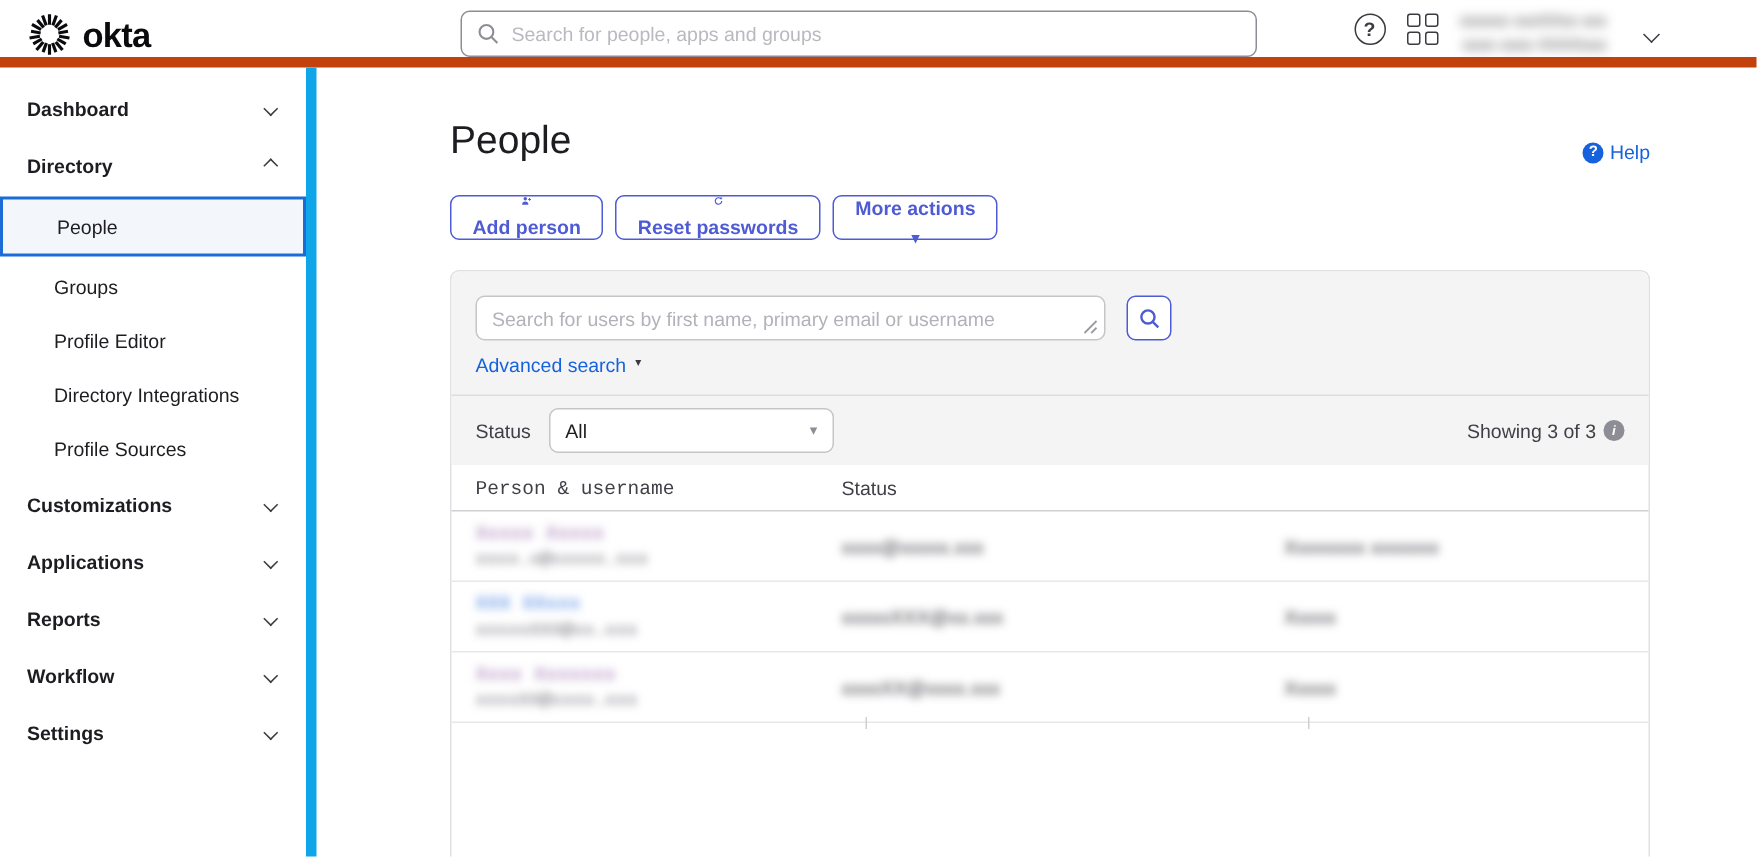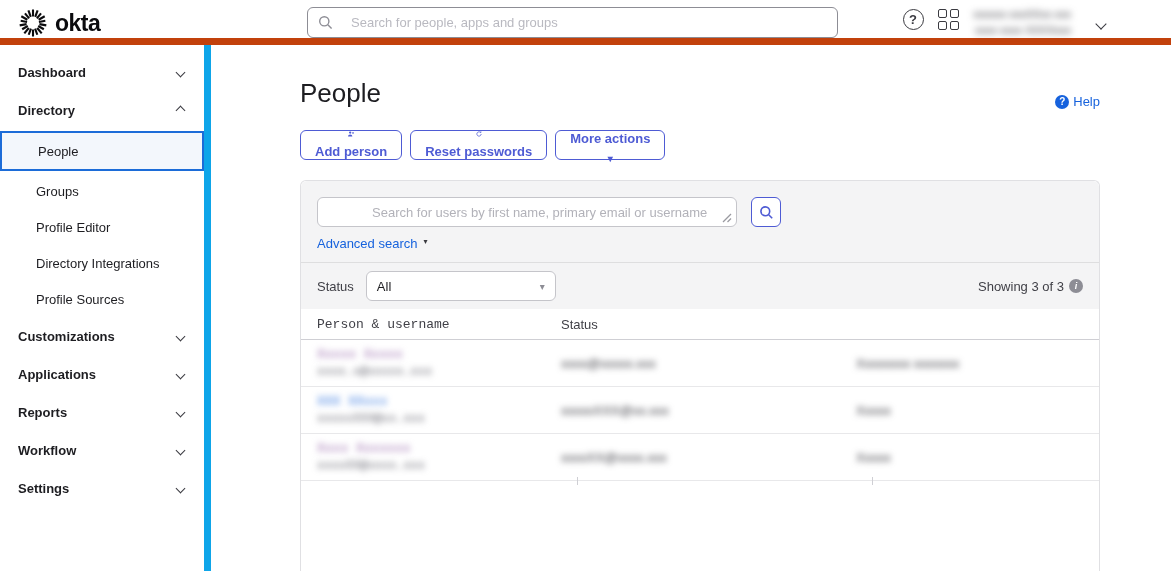--- a/index.html
+++ b/index.html
@@ -5,21 +5,21 @@
   * { margin:0; padding:0; box-sizing:border-box; }
   html,body { width:1171px; height:571px; overflow:hidden; background:#fff;
     font-family:"Liberation Sans", sans-serif; color:#1d1d21; }
 
   
   .topbar { position:absolute; top:0; left:0; width:1171px; height:45px;
     background:#fff; border-bottom:7px solid #c2410c; z-index:5; }
   .logo { position:absolute; left:18px; top:8px; height:30px; display:flex; align-items:center; gap:7px; }
   .logo-word { font-size:23px; font-weight:bold; letter-spacing:-0.5px; color:#0b0b0e; }
   .topbar-search { position:absolute; left:307px; top:7px; width:531px; height:31px;
-    border:1px solid #8d8d95; border-radius:6px; background:#fff; display:flex; align-items:center; padding:0 10px; gap:18px; }
+    border:1px solid #8d8d95; border-radius:6px; background:#fff; display:flex; align-items:center; padding:0 10px; gap:8px; }
   .topbar-search input { border:none; outline:none; flex:1; font-size:13px; color:#1d1d21;
     font-family:"Liberation Sans", sans-serif; background:transparent; }
   .topbar-search input::placeholder { color:#b9b9c0; }
   .tb-icon { position:absolute; top:7px; width:24px; height:24px; display:flex; align-items:center;
     justify-content:center; cursor:pointer; }
   .help-circle { width:21px; height:21px; border:1.6px solid #3a3a40; border-radius:50%;
     display:flex; align-items:center; justify-content:center; font-size:13px; font-weight:bold; color:#3a3a40; }
   .grid-icon { display:grid; grid-template-columns:9px 9px; grid-template-rows:9px 9px; gap:3px; }
   .grid-icon span { border:1.7px solid #3a3a40; border-radius:2px; }
   .user-blur { position:absolute; right:100px; top:6px; width:108px; text-align:right;
@@ -53,21 +53,21 @@
     cursor:pointer; font-family:"Liberation Sans", sans-serif;flex-direction:column; }
   .btn .caret { font-size:10px; }
 
   
   .card { margin:20px 0 0 89px; width:800px; height:400px; border:1px solid #e0e0e3;
     border-bottom:none; border-radius:6px 6px 0 0; background:#fff; }
   .filter-panel { background:#f4f4f5; border-radius:6px 6px 0 0; }
   .search-zone { padding:16px 16px 10px 16px; border-bottom:1px solid #dededf; }
   .user-search { display:flex; gap:14px; }
   .user-search-box { position:relative; width:420px; height:30px; background:#fff;
-    border:1px solid #c5c5ca; border-radius:6px;padding-left:44px; }
+    border:1px solid #c5c5ca; border-radius:6px; }
   .user-search-box input { width:100%; height:100%; border:none; outline:none; background:transparent;
     padding:0 26px 0 10px; font-size:13px; font-family:"Liberation Sans", sans-serif; color:#1d1d21; }
   .user-search-box input::placeholder { color:#b2b2b9; }
   .resize-handle { position:absolute; right:4px; bottom:3px; }
   .search-btn { width:30px; height:30px; background:#fff; border:1px solid #4e5bd4; border-radius:6px;
     display:flex; align-items:center; justify-content:center; cursor:pointer; }
   .adv-link { margin-top:9px; font-size:13px; color:#1662dd; display:inline-flex; align-items:flex-start;
     gap:6px; cursor:pointer; }
   .adv-link .caret { font-size:8px; color:#3a3a40; margin-top:1px; }
   .status-row { height:46px; display:flex; align-items:center; padding:0 16px; }

